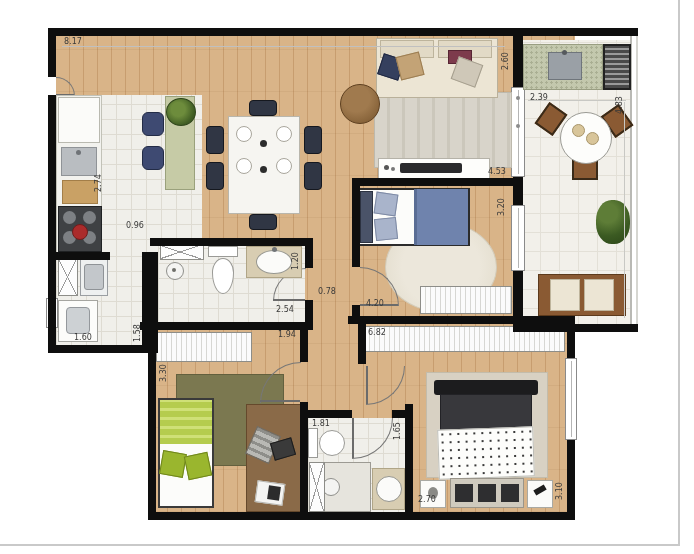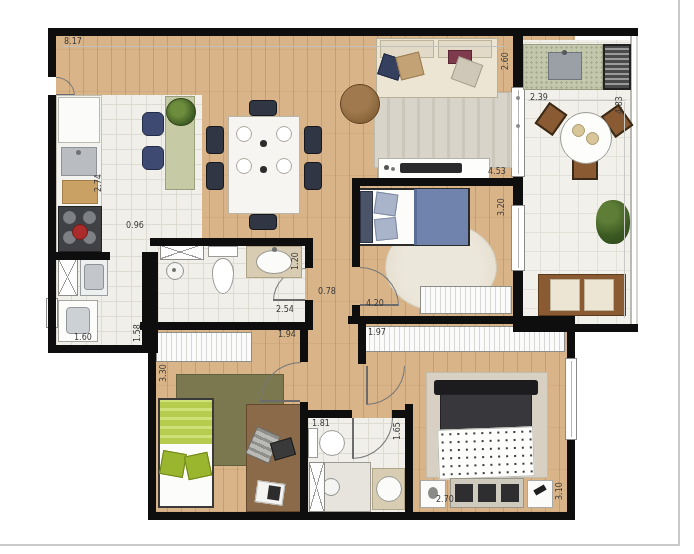--- a/index.html
+++ b/index.html
@@ -227,19 +227,19 @@
   <span class="dim v" style="left:292px;top:270px;">1.20</span>
   <span class="dim" style="left:318px;top:288px;">0.78</span>
   <span class="dim" style="left:366px;top:300px;">4.20</span>
   <span class="dim v" style="left:498px;top:216px;">3.20</span>
   <span class="dim" style="left:488px;top:168px;">4.53</span>
   <span class="dim v" style="left:502px;top:70px;">2.60</span>
   <span class="dim" style="left:530px;top:94px;">2.39</span>
   <span class="dim v" style="left:616px;top:114px;">4.83</span>
   <span class="dim" style="left:278px;top:331px;">1.94</span>
   <span class="dim v" style="left:160px;top:382px;">3.30</span>
-  <span class="dim" style="left:368px;top:329px;">1.97</span>
+  <span class="dim" style="left:368px;top:329px;">6.82</span>
   <span class="dim" style="left:312px;top:420px;">1.81</span>
   <span class="dim v" style="left:394px;top:440px;">1.65</span>
-  <span class="dim" style="left:436px;top:496px;">2.70</span>
+  <span class="dim" style="left:418px;top:496px;">2.70</span>
   <span class="dim v" style="left:556px;top:500px;">3.10</span>
 
 </div>
 
 </body></html>

